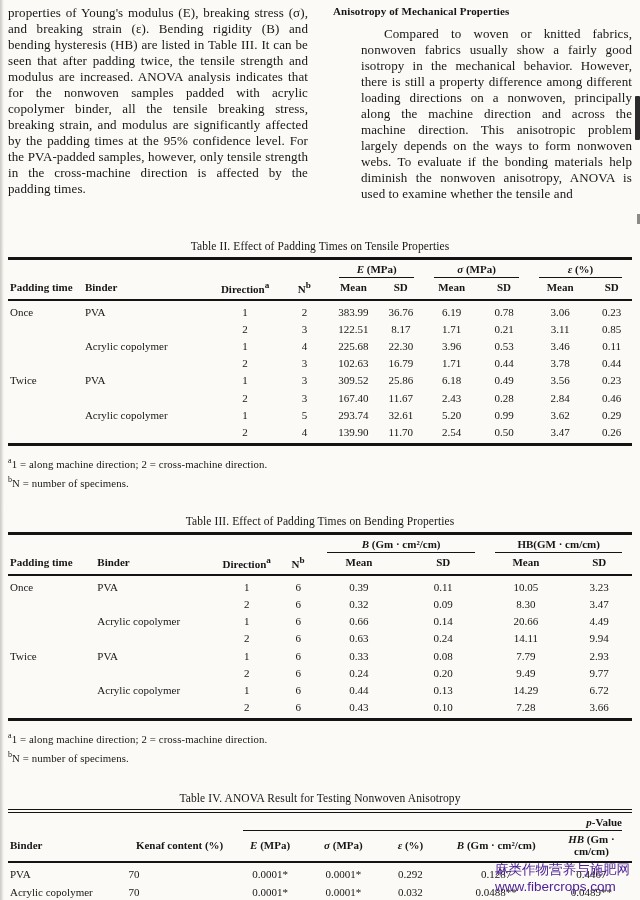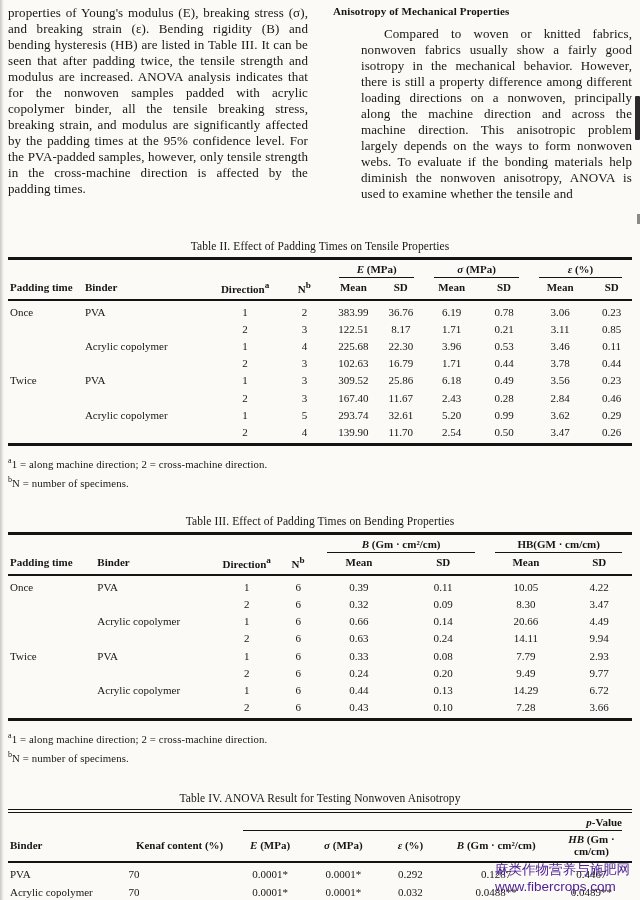--- a/index.html
+++ b/index.html
@@ -308,21 +308,21 @@
       </thead>
       <tbody class="data-body">
           <tr>
             <td>Once</td>
             <td>PVA</td>
             <td>1</td>
             <td>6</td>
             <td>0.39</td>
             <td>0.11</td>
             <td>10.05</td>
-            <td>4.22</td>
+            <td>3.23</td>
           </tr>
           <tr>
             <td></td>
             <td></td>
             <td>2</td>
             <td>6</td>
             <td>0.32</td>
             <td>0.09</td>
             <td>8.30</td>
             <td>3.47</td>

